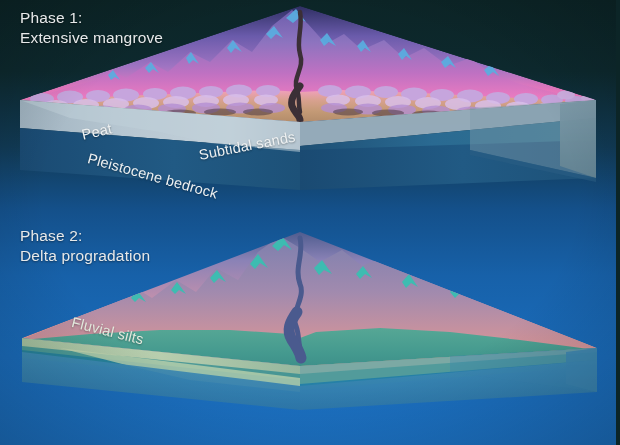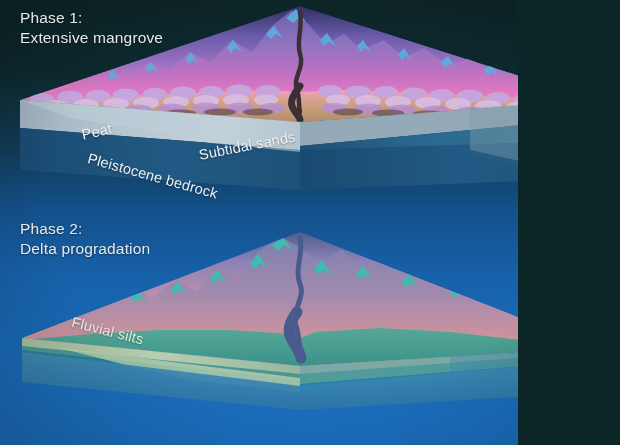--- a/index.html
+++ b/index.html
@@ -2,34 +2,34 @@
 <html><head>
 <meta charset="utf-8">
 <title>Delta Evolution Block Diagram</title>
 <style>
   html,body{margin:0;padding:0;}
   body{
     width:620px;height:445px;overflow:hidden;
     font-family:"Liberation Sans", sans-serif;
     background:#0c2527;
   }
-  #scene{position:relative;width:518px;height:445px;overflow:hidden;}
+  #scene{position:relative;width:616px;height:445px;overflow:hidden;}
   #scene svg.layer{position:absolute;top:0;left:0;width:620px;height:445px;display:block;}
   .phase-label{
     position:absolute;
     color:#e7e9ea;
     font-size:15.5px;
     line-height:19.5px;
     letter-spacing:.15px;
     white-space:pre-line;
     text-shadow:0 1px 2px rgba(0,0,0,.45);
     pointer-events:none;
   }
   #phase1-label{left:20px;top:8px;}
-  #phase2-label{left:20px;top:219px;}
+  #phase2-label{left:20px;top:226px;}
   .unit-label{
     position:absolute;
     color:#eef1f2;
     font-size:14px;
     letter-spacing:.2px;
     white-space:nowrap;
     text-shadow:0 1px 2px rgba(0,0,0,.35);
     transform-origin:0 50%;
     pointer-events:none;
   }

